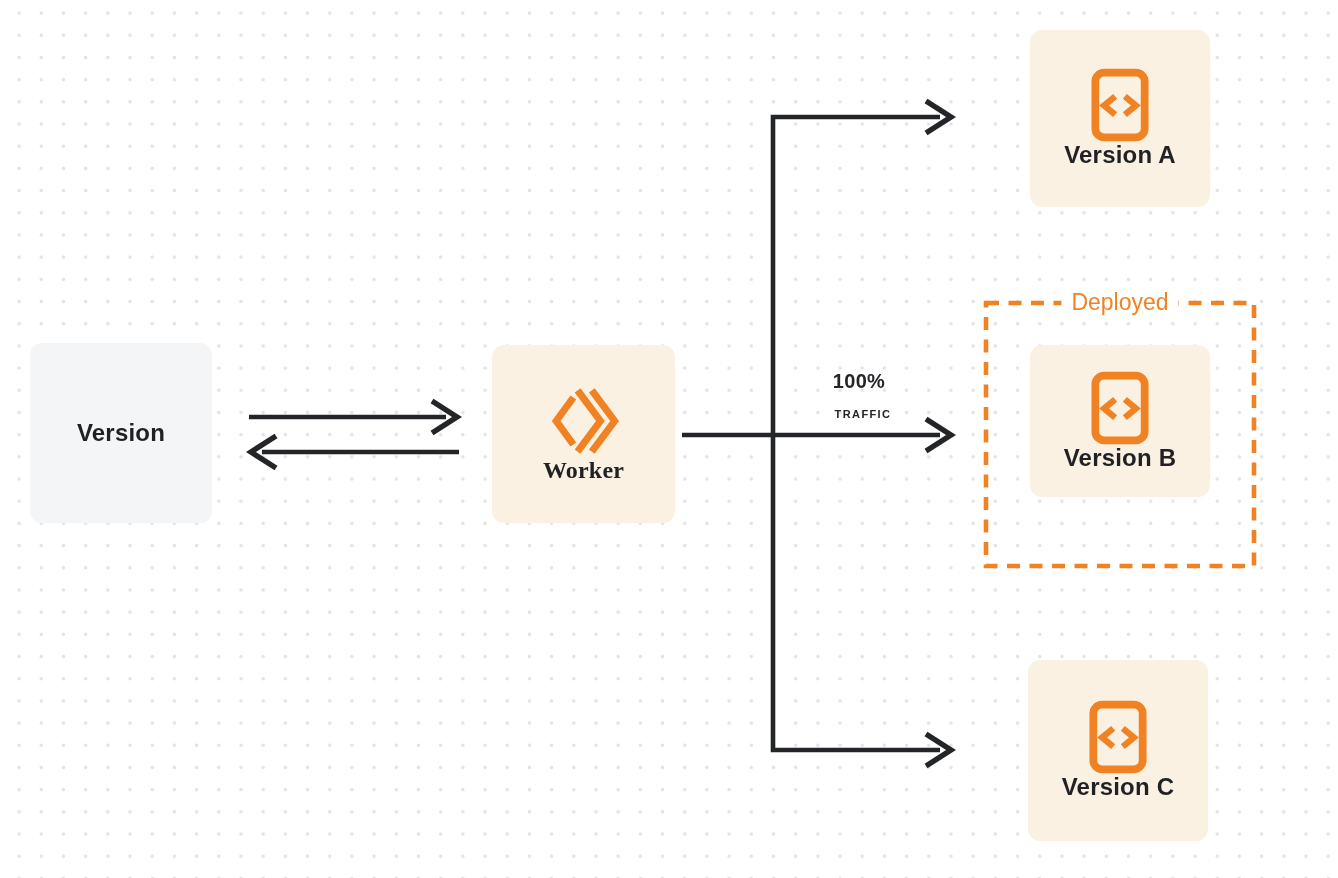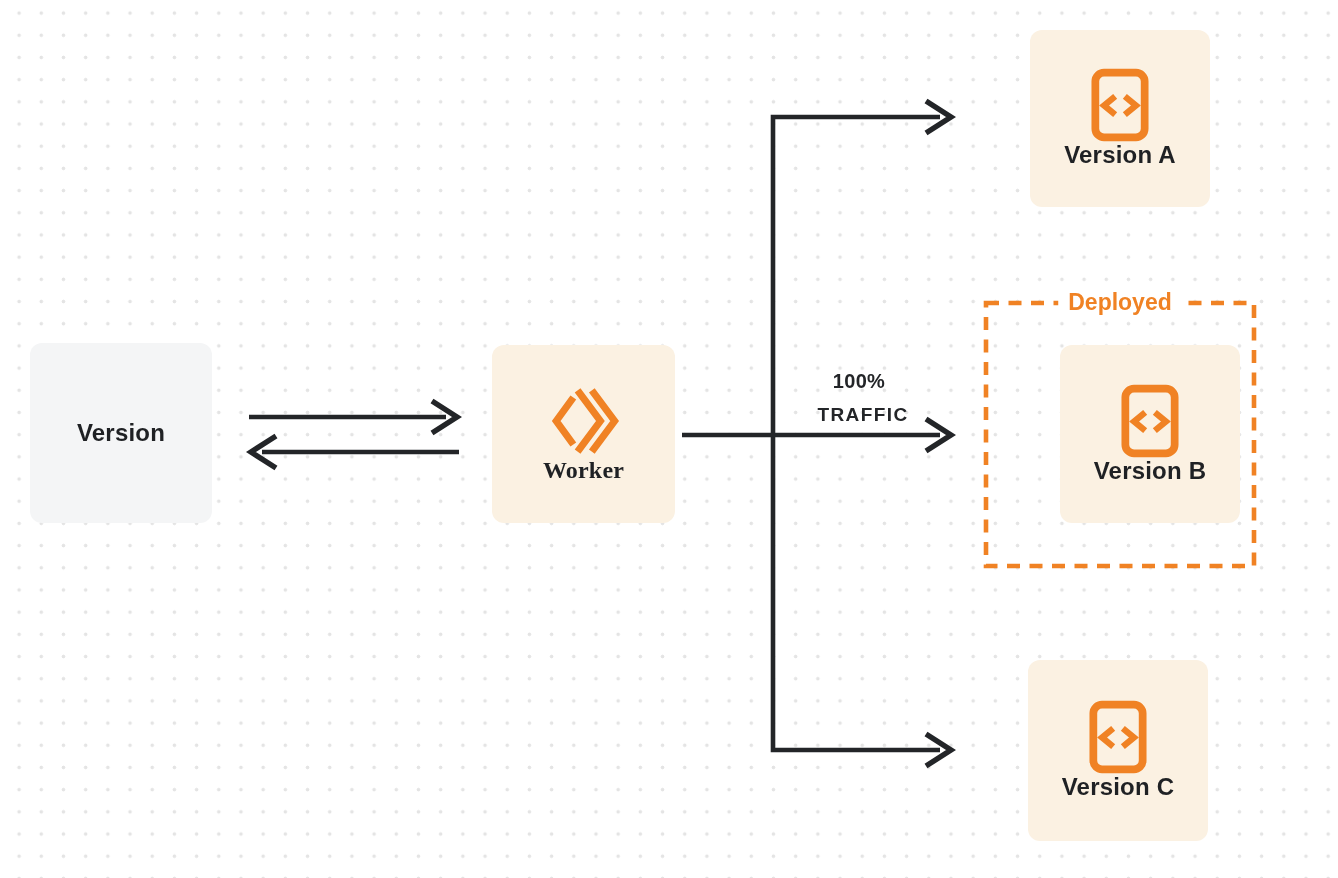--- a/index.html
+++ b/index.html
@@ -75,29 +75,29 @@
   .traffic-label{
     position:absolute;
     left:859px;top:348px;
     transform:translateX(-50%);
     text-align:center;
     color:var(--line-dark);
     font-weight:bold;
     line-height:33px;
   }
   .traffic-label .t1{font-size:20px;letter-spacing:.3px;margin-top:17px;}
-  .traffic-label .t2{font-size:19px;letter-spacing:1.4px;margin-left:8px;}
+  .traffic-label .t2{font-size:11px;letter-spacing:1.4px;margin-left:8px;}
   .deployed-label{
     position:absolute;
     left:1120px;top:289px;
     transform:translateX(-50%);
     background:var(--background);
     padding:0 10px;
     font-size:23px;
-    font-weight:bold;
+    font-weight:normal;
     color:var(--accent-orange);
     white-space:nowrap;
     text-align:center;
   }
 </style>
 </head>
 <body>
 
 <div class="canvas">
 
@@ -134,21 +134,21 @@
 
   <div class="node node--cream" style="left:1030px;top:30px;width:180px;height:177px;">
     <svg width="58" height="74" viewBox="0 0 60 76">
       <rect class="icon-stroke" x="4.5" y="4.5" width="51" height="67" rx="9" stroke-width="8"></rect>
       <polyline class="icon-stroke" points="25,29 13.5,38.5 25,48" stroke-width="6.5"></polyline>
       <polyline class="icon-stroke" points="35,29 46.5,38.5 35,48" stroke-width="6.5"></polyline>
     </svg>
     <span class="node-label">Version A</span>
   </div>
 
-  <div class="node node--cream" style="left:1060px;top:345px;width:180px;height:178px;">
+  <div class="node node--cream" style="left:1030px;top:345px;width:180px;height:152px;">
     <svg width="58" height="74" viewBox="0 0 60 76">
       <rect class="icon-stroke" x="4.5" y="4.5" width="51" height="67" rx="9" stroke-width="8"></rect>
       <polyline class="icon-stroke" points="25,29 13.5,38.5 25,48" stroke-width="6.5"></polyline>
       <polyline class="icon-stroke" points="35,29 46.5,38.5 35,48" stroke-width="6.5"></polyline>
     </svg>
     <span class="node-label">Version B</span>
   </div>
 
   <div class="node node--cream" style="left:1028px;top:660px;width:180px;height:181px;">
     <svg width="58" height="74" viewBox="0 0 60 76">

